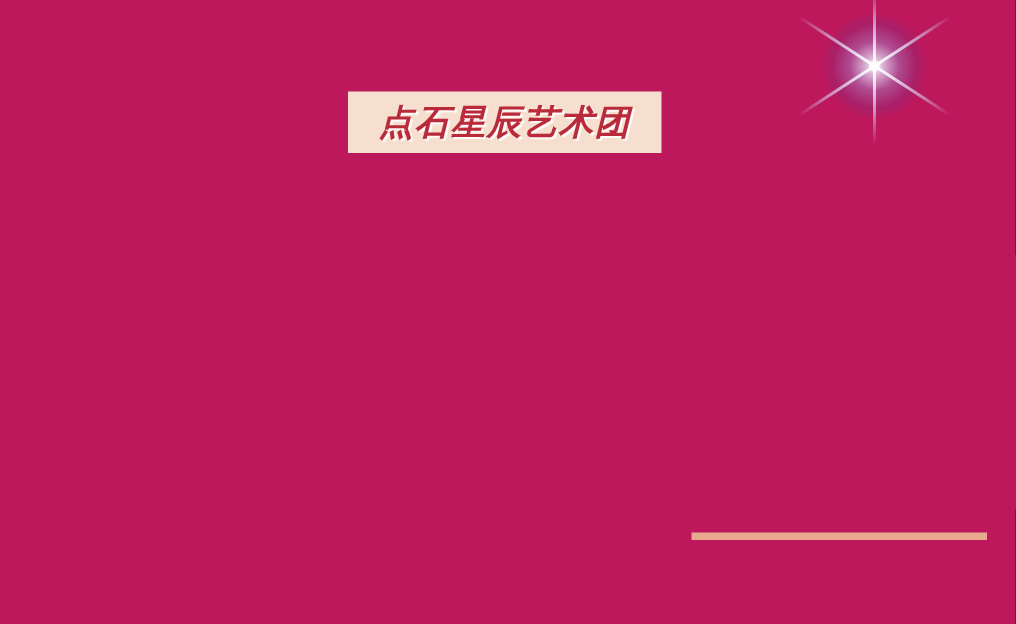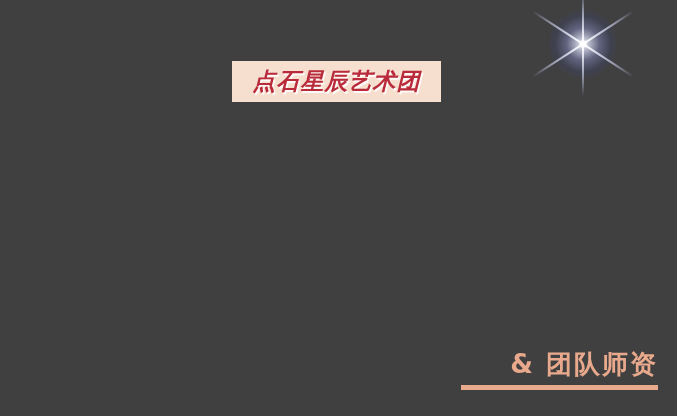--- a/index.html
+++ b/index.html
@@ -12,21 +12,21 @@
   body {
     background:#070750;
     font-family:"Liberation Sans","DejaVu Sans",sans-serif;
     position:relative;
   }
 
   
   #slide {
     position:absolute;
     inset:0;
-    background:#404040;
+    background:#be185d;
     overflow:hidden;
   }
 
   
   #sparkle {
     position:absolute;
     left:583px; top:44px;
     width:0; height:0;
     pointer-events:none;
   }
@@ -151,17 +151,16 @@
       </div>
     <div class="core"></div>
   </div>
 
   <div id="title-banner">
     <span class="title-text">点石星辰艺术团</span>
   </div>
 
 
   <div id="section-label">
-    <span class="label-text">&amp;  团队师资</span>
     <span class="label-rule"></span>
   </div>
 
 </div>
 
 </body></html>

